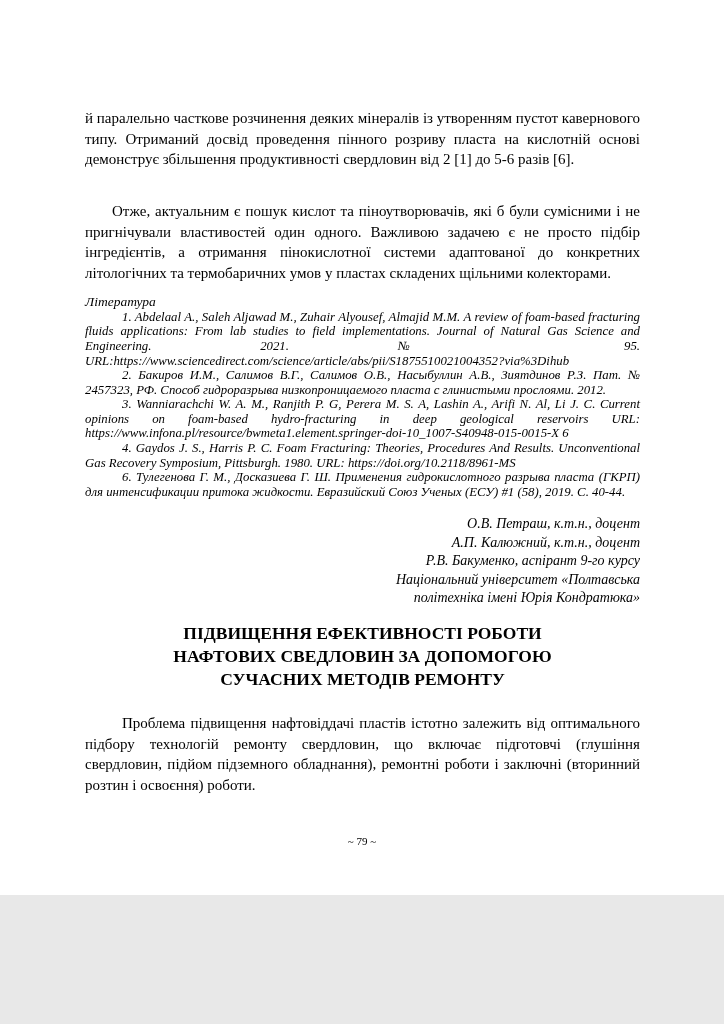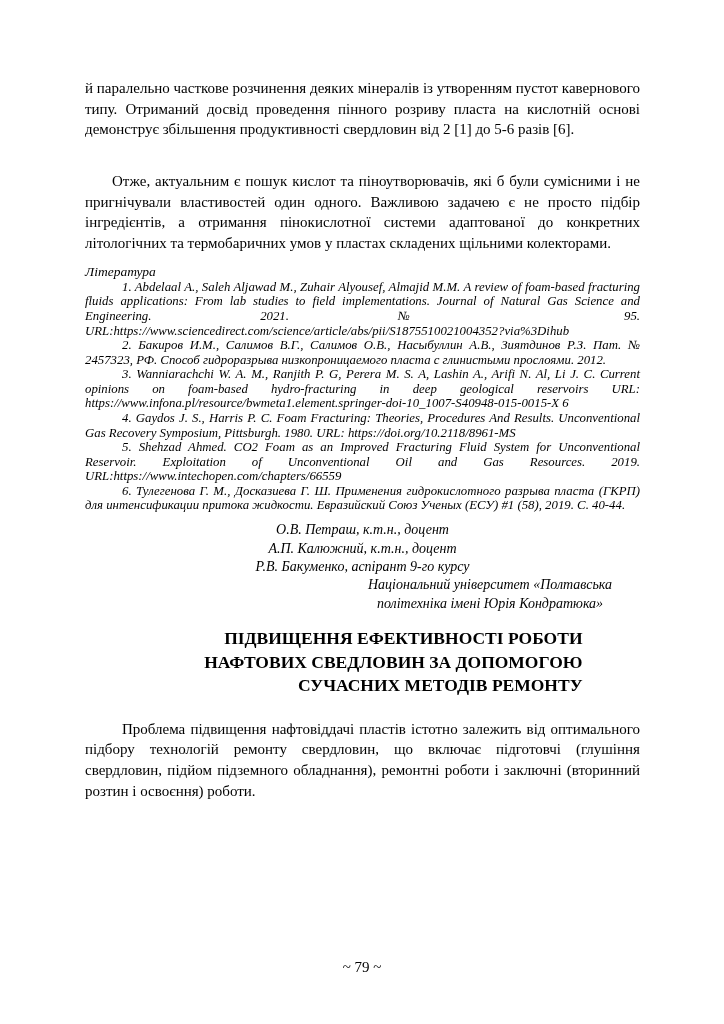--- a/index.html
+++ b/index.html
@@ -1,23 +1,23 @@
 <!DOCTYPE html>
 <html><head>
 <meta charset="utf-8">
 <style>
   html, body { margin: 0; padding: 0; background: #e8e8e8; }
   .page {
     position: relative;
     width: 724px;
-    height: 1024px;
+    height: 895px;
     margin: 0 auto;
     background: #ffffff;
     box-sizing: border-box;
-    padding: 78px 84px 0 85px;
+    padding: 108px 84px 0 85px;
     font-family: "Liberation Serif", "DejaVu Serif", serif;
     color: #000;
     overflow: hidden;
   }
   p { margin: 0; }
   .body-para {
     font-size: 15px;
     line-height: 1.38;
     text-align: justify;
   }
@@ -37,65 +37,64 @@
     font-style: italic;
     text-indent: 37px;
     overflow-wrap: anywhere;
   }
   .udc {
     margin-top: 44px;
     font-weight: 700;
     font-size: 15px;
   }
   .authors {
-    margin-top: 8px;
-    text-align: center;
+    margin-top: 16px;
+    text-align: right;
     font-style: italic;
     font-size: 14px;
     line-height: 1.32;
   }
   .affiliation {
     max-width: 300px;
     margin-left: auto;
   }
   .article-title {
     margin: 14px auto 0;
     max-width: 440px;
-    text-align: right;
+    text-align: center;
     font-size: 17.5px;
     line-height: 1.32;
     font-weight: 700;
   }
   .article-body { margin-top: 22px; }
   .page-number {
     position: absolute;
     left: 0;
     right: 0;
     bottom: 48px;
     text-align: center;
-    font-size: 15px;
+    font-size: 11px;
   }
 </style>
 </head>
 <body>
 
 <div class="page">
 
   <p class="body-para">й паралельно часткове розчинення деяких мінералів із утворенням пустот кавернового типу. Отриманий досвід проведення пінного розриву пласта на кислотній основі демонструє збільшення продуктивності свердловин від 2 [1] до 5-6 разів [6].</p>
 
   <p class="body-para indent">Отже, актуальним є пошук кислот та піноутворювачів, які б були сумісними і не пригнічували властивостей один одного. Важливою задачею є не просто підбір інгредієнтів, а отримання пінокислотної системи адаптованої до конкретних літологічних та термобаричних умов у пластах складених щільними колекторами.</p>
 
   <div class="lit-heading">Література</div>
 
   <div>
     <p class="ref">1. Abdelaal A., Saleh Aljawad M., Zuhair Alyousef, Almajid M.M. A review of foam-based fracturing fluids applications: From lab studies to field implementations. Journal of Natural Gas Science and Engineering. 2021. № 95. URL:https://www.sciencedirect.com/science/article/abs/pii/S1875510021004352?via%3Dihub</p>
     <p class="ref">2. Бакиров И.М., Салимов В.Г., Салимов О.В., Насыбуллин А.В., Зиятдинов Р.З. Пат. № 2457323, РФ. Способ гидроразрыва низкопроницаемого пласта с глинистыми прослоями. 2012.</p>
     <p class="ref">3. Wanniarachchi W. A. M., Ranjith P. G, Perera M. S. A, Lashin A., Arifi N. Al, Li J. C. Current opinions on foam-based hydro-fracturing in deep geological reservoirs URL: https://www.infona.pl/resource/bwmeta1.element.springer-doi-10_1007-S40948-015-0015-X 6</p>
     <p class="ref">4. Gaydos J. S., Harris P. C. Foam Fracturing: Theories, Procedures And Results. Unconventional Gas Recovery Symposium, Pittsburgh. 1980. URL: https://doi.org/10.2118/8961-MS</p>
-    <p class="ref">5. Shehzad Ahmed. CO2 Foam as an Improved Fracturing Fluid System for Unconventional Reservoir. Exploitation of Unconventional Oil and Gas Resources. 2019. URL:https://www.intechopen.com/chapters/66559</p>
     <p class="ref">6. Тулегенова Г. М., Досказиева Г. Ш. Применения гидрокислотного разрыва пласта (ГКРП) для интенсификации притока жидкости. Евразийский Союз Ученых (ЕСУ) #1 (58), 2019. С. 40-44.</p>
   </div>
 
 
   <div class="authors">
     <div>О.В. Петраш, к.т.н., доцент</div>
     <div>А.П. Калюжний, к.т.н., доцент</div>
     <div>Р.В. Бакуменко, аспірант 9-го курсу</div>
     <div class="affiliation">Національний університет «Полтавська політехніка імені Юрія Кондратюка»</div>
   </div>

